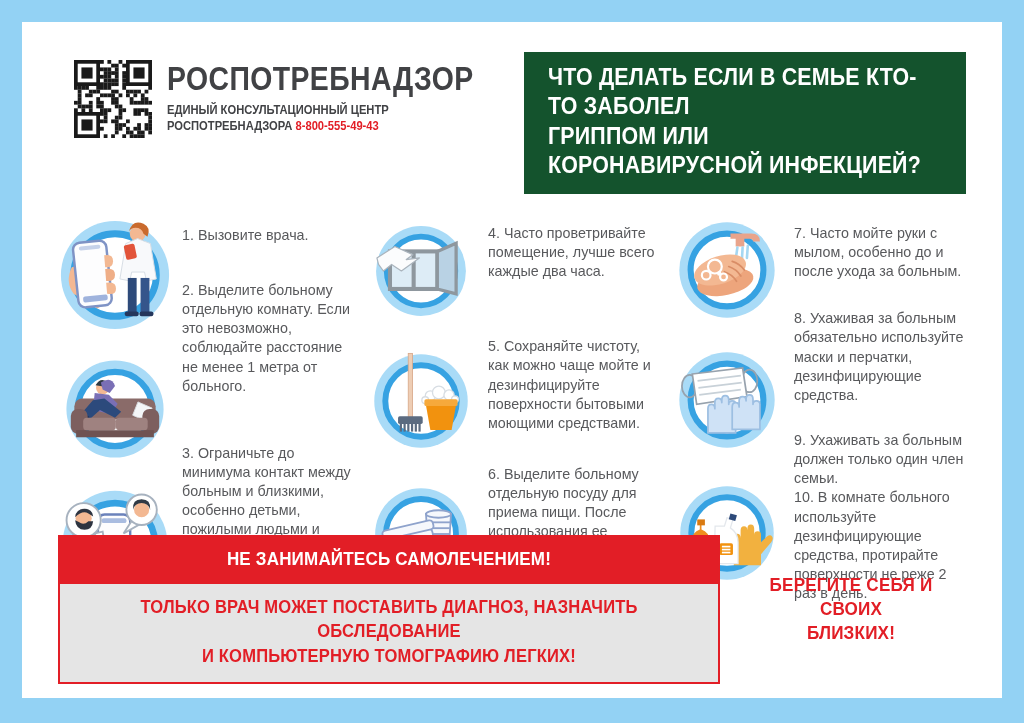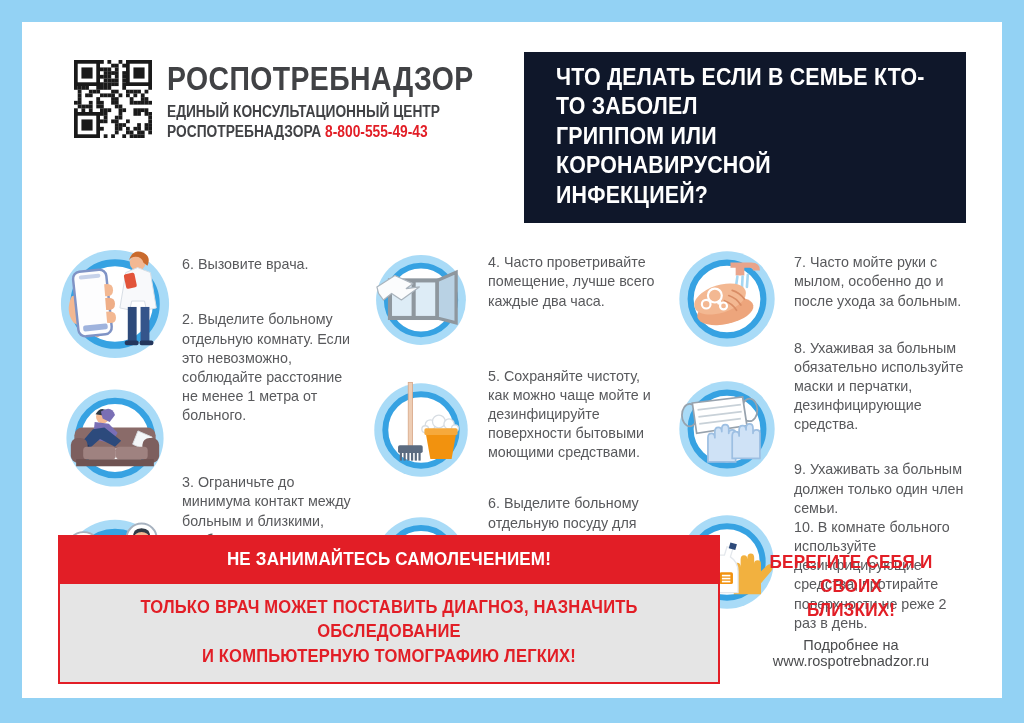--- a/index.html
+++ b/index.html
@@ -8,24 +8,24 @@
   .poster { position:relative; width:1024px; height:723px; background:#93d2f4; overflow:hidden; }
   .page { position:absolute; left:22px; top:22px; right:22px; bottom:25px; background:#ffffff;
           padding:30px 36px 14px 36px; display:flex; flex-direction:column; overflow:hidden; }
 
   
   .header { display:flex; justify-content:space-between; align-items:flex-start; }
   .brand { display:flex; gap:15px; align-items:flex-start; margin-left:16px; margin-top:8px; }
   .qr { width:78px; height:78px; flex:0 0 78px; }
   .brand-text { padding-top:2px; }
   .logo-title { font-size:33px; font-weight:bold; color:#414245; letter-spacing:.5px; line-height:1.0; }
-  .logo-sub { margin-top:7px; font-size:16px; font-weight:bold; color:#414245; line-height:1.25; }
+  .logo-sub { margin-top:7px; font-size:13px; font-weight:bold; color:#414245; line-height:1.25; }
   .phone { color:#e21e26; }
   .condL { display:inline-block; transform:scaleX(.86); transform-origin:0 50%; white-space:nowrap; }
-  .banner { width:600px; background:#0f172a; color:#fff; padding:11px 14px 13px 32px; min-height:71px; }
+  .banner { width:600px; background:#14532d; color:#fff; padding:11px 14px 13px 24px; min-height:71px; }
   .banner-text { display:block; font-size:23px; font-weight:bold; line-height:1.28; white-space:pre-line;
                  transform:scaleX(.93); transform-origin:0 50%; letter-spacing:.2px; }
 
   
   .columns { display:flex; gap:10px; margin-top:22px; flex:1; min-height:0; }
   .col { flex:1; display:flex; gap:10px; min-width:0; }
   .icons { width:114px; flex:0 0 114px; display:flex; flex-direction:column; align-items:center; }
   .texts { flex:1; color:#58595c; font-size:14.3px; line-height:1.34; }
   .texts p { margin:0; }
   .ticon { display:block; }
@@ -287,21 +287,21 @@
               <path d="M18 33 q1 -9 10 -9 q8 0 9 8 l-5 -3 q-6 -4 -14 4z" fill="#2e3440"></path>
               <path d="M78 36 l-9 14 16 -9z" fill="#fff" stroke="#a7b2bf" stroke-width="2"></path>
               <circle cx="88" cy="25" r="16" fill="#fff" stroke="#a7b2bf" stroke-width="2"></circle>
               <circle cx="88" cy="25" r="8" fill="#f3b892"></circle>
               <path d="M79 25 q-1 -11 9 -11 q10 0 9 11 q-2 -7 -9 -7 q-7 0 -9 7z" fill="#303a45"></path>
               <path d="M92 75 l10 12 17 -23" stroke="#62bb46" stroke-width="9" fill="none" stroke-linecap="round" stroke-linejoin="round"></path>
             </svg>
           </span>
         </div>
         <div class="texts">
-          <p style="margin-top:10px">6. Вызовите врача.</p>
+          <p style="margin-top:10px">1. Вызовите врача.</p>
           <p style="margin-top:36px">2. Выделите больному отдельную комнату. Если это невозможно, соблюдайте расстояние не менее 1 метра от больного.</p>
           <p style="margin-top:48px">3. Ограничьте до минимума контакт между больным и близкими, особенно детьми, пожилыми людьми и лицами, страдающими хроническими заболеваниями.</p>
         </div>
       </div>
 
       <div class="col">
         <div class="icons">
           <span class="ticon" style="margin-top:6px">
             <svg width="98" height="98" viewBox="0 0 120 120">
               <circle cx="60" cy="60" r="55" fill="#a9dbf7"></circle>
@@ -445,18 +445,17 @@
           <span>НЕ ЗАНИМАЙТЕСЬ САМОЛЕЧЕНИЕМ!</span>
         </div>
         <div class="warning-body">
           <span>ТОЛЬКО ВРАЧ МОЖЕТ ПОСТАВИТЬ ДИАГНОЗ, НАЗНАЧИТЬ ОБСЛЕДОВАНИЕ
 И КОМПЬЮТЕРНУЮ ТОМОГРАФИЮ ЛЕГКИХ!</span>
         </div>
       </div>
       <div class="foot-right">
         <div class="slogan">БЕРЕГИТЕ СЕБЯ И СВОИХ
 БЛИЗКИХ!</div>
-        <div class="site">Подробнее на www.rospotrebnadzor.ru</div>
       </div>
     </div>
 
   </div>
 </div>
 
 </body></html>

